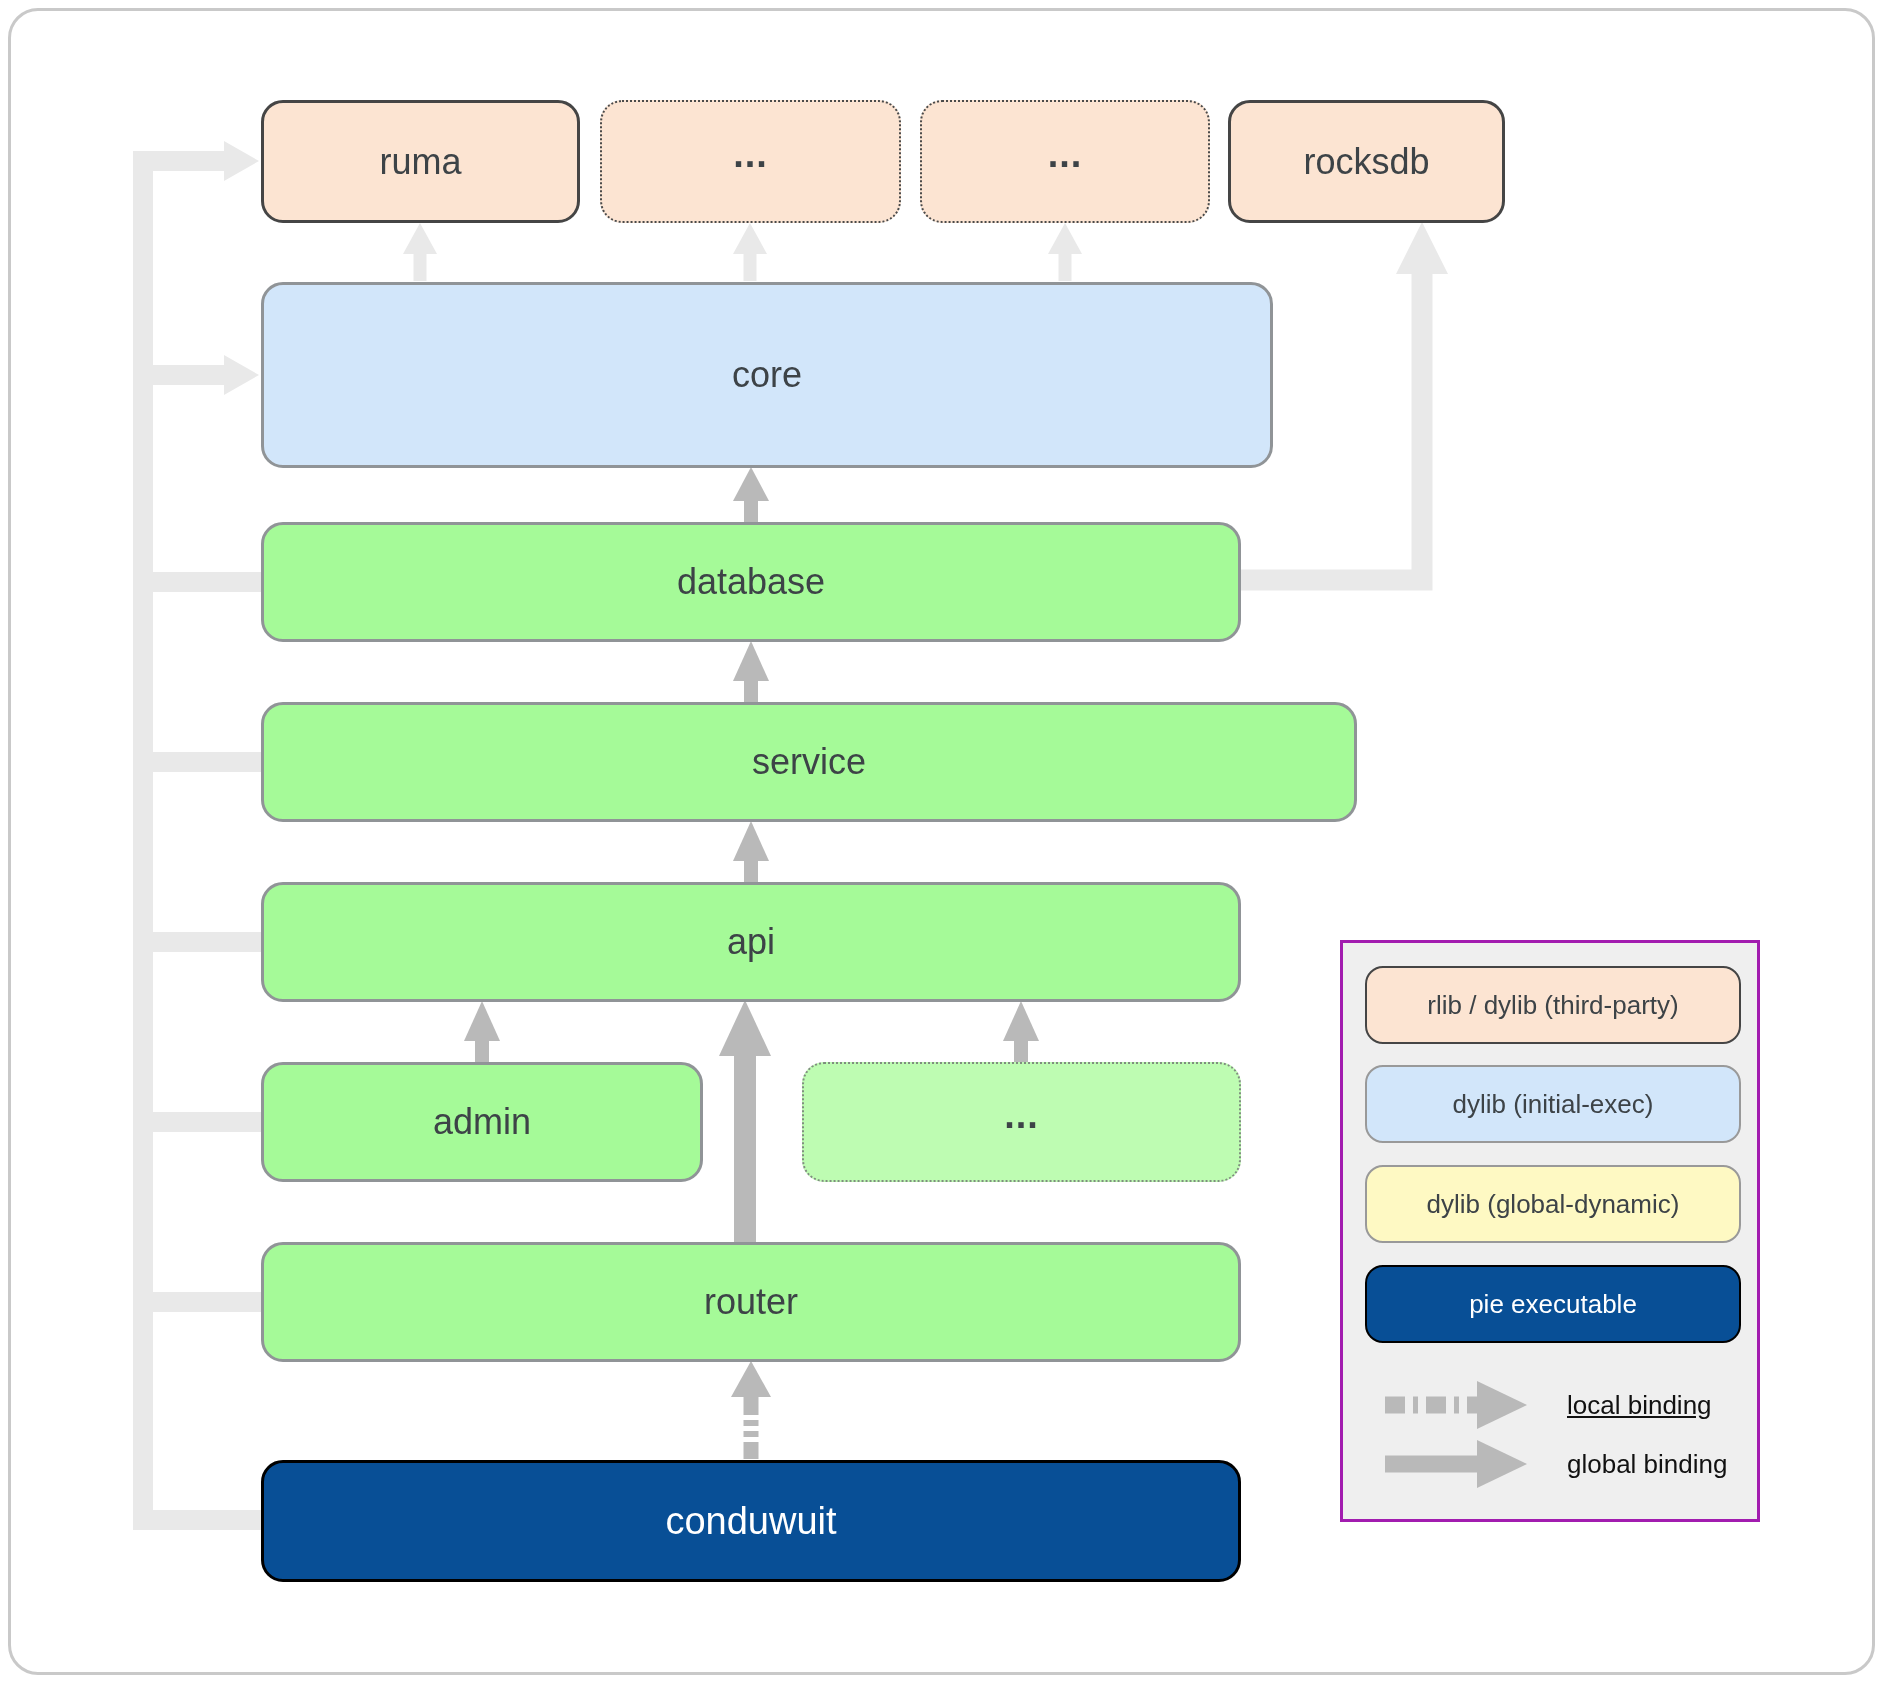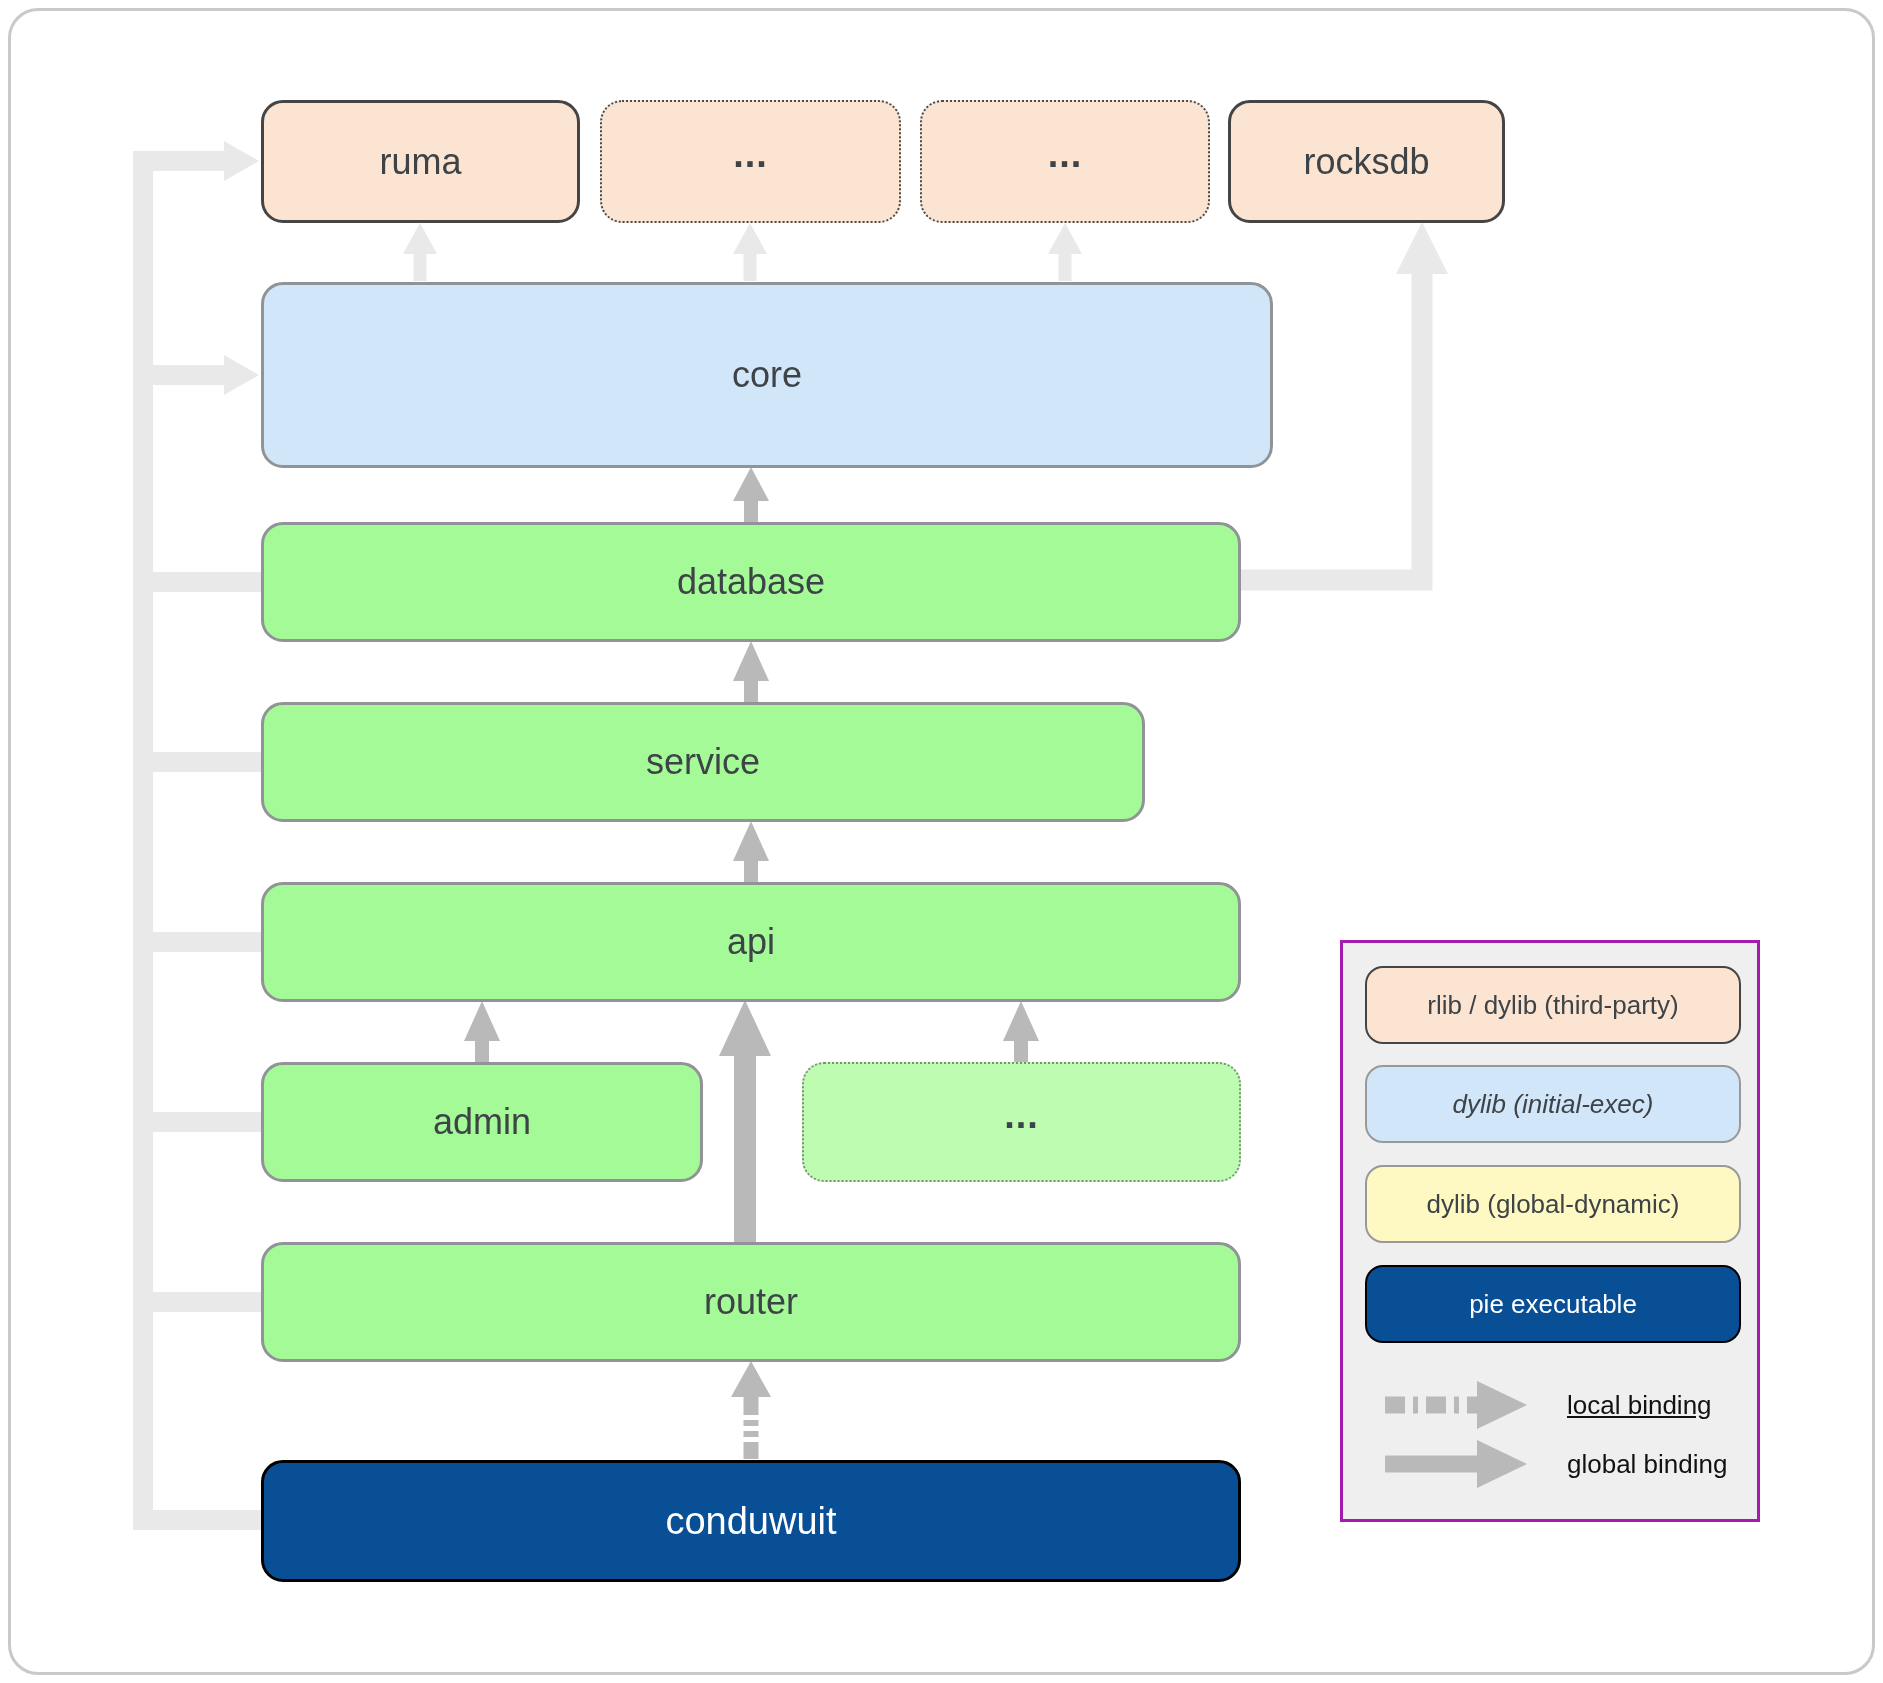--- a/index.html
+++ b/index.html
@@ -19,21 +19,21 @@
   .b-dot-dark{border:2px dotted #4a4a4a;}
   .b-dot-grey{border:2px dotted #7f8f7f;}
   .b-black{border:3px solid #000000;}
   .dots{font-weight:700;font-size:38px;transform:translateY(-7px);letter-spacing:1px;}
   .conduwuit-label{font-size:38px;}
   .legend{position:absolute;left:1340px;top:940px;width:420px;height:582px;background:#efefef;
           border:3px solid #a21caf;box-sizing:border-box;}
   .legend .item{position:absolute;left:22px;width:376px;height:78px;border-radius:18px;
           display:flex;align-items:center;justify-content:center;font-size:26px;color:#3d4347;box-sizing:border-box;}
   .legend .item.peach{border:2px solid #454545;}
-  .legend .item.blue{border:2px solid #999999;font-style:italic;}
+  .legend .item.blue{border:2px solid #999999;}
   .legend .item.green{border:2px solid #999999;}
   .legend .item.navy{border:2px solid #000000;color:#ffffff;}
   .legend .bind-arrow{position:absolute;left:36px;}
   .legend .bind-label{position:absolute;left:224px;width:180px;font-size:26px;color:#111111;
           display:flex;align-items:center;height:52px;}
 </style>
 </head>
 <body>
 
 <div class="frame"></div>
@@ -95,21 +95,21 @@
     <span>rocksdb</span>
   </div>
 
   <div class="node blue b-grey" style="left:261px;top:282px;width:1012px;height:186px;">
     <span>core</span>
   </div>
 
   <div class="node green b-grey" style="left:261px;top:522px;width:980px;height:120px;">
     <span>database</span>
   </div>
-  <div class="node green b-grey" style="left:261px;top:702px;width:884px;height:120px;">
+  <div class="node green b-grey" style="left:261px;top:702px;width:1096px;height:120px;">
     <span>service</span>
   </div>
   <div class="node green b-grey" style="left:261px;top:882px;width:980px;height:120px;">
     <span>api</span>
   </div>
 
   <div class="node green b-grey" style="left:261px;top:1062px;width:442px;height:120px;">
     <span>admin</span>
   </div>
   <div class="node greenlight b-dot-grey" style="left:802px;top:1062px;width:439px;height:120px;">

